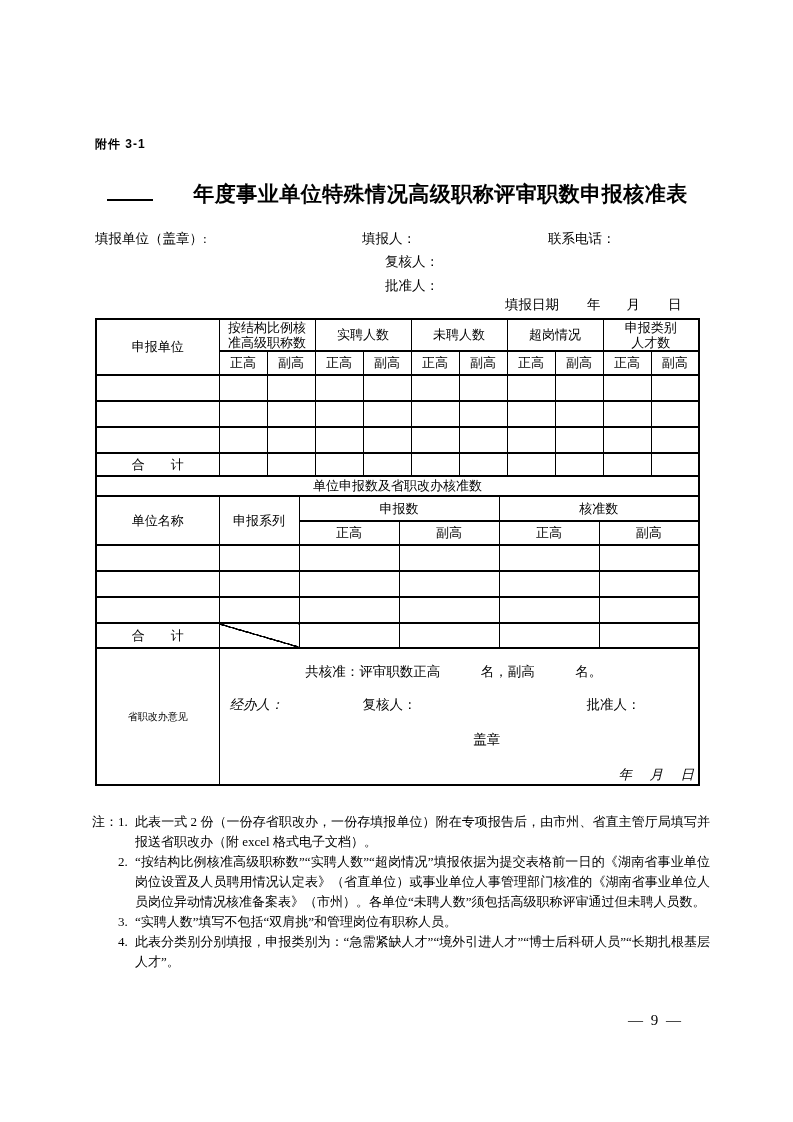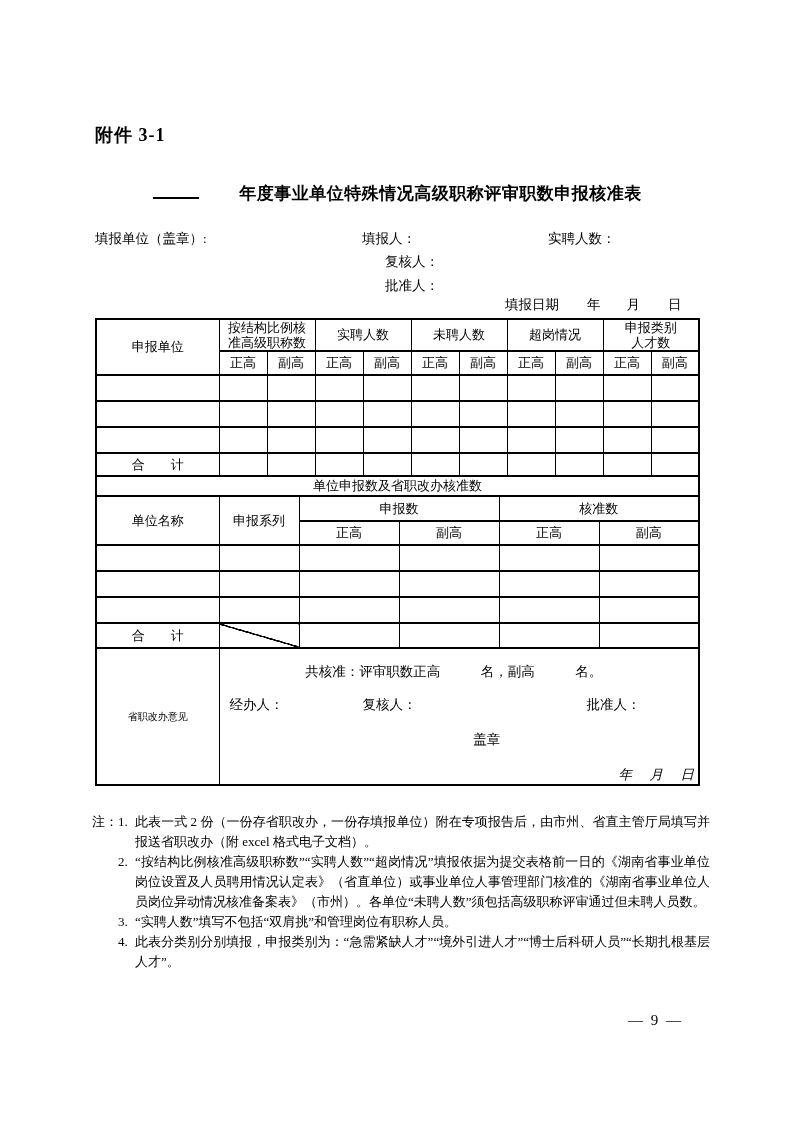--- a/index.html
+++ b/index.html
@@ -7,35 +7,35 @@
   .page {
     position: relative;
     width: 793px;
     height: 1122px;
     background: #ffffff;
     color: #000000;
     font-family: "Liberation Serif", "DejaVu Serif", serif;
     overflow: hidden;
   }
   .attachment {
-    position: absolute; left: 95px; top: 123px;
-    font-family: Liberation Serif, serif;
-    font-weight: bold; font-size: 18px; letter-spacing: 1px;
+    position: absolute; left: 95px; top: 136px;
+    font-family: Liberation Sans, sans-serif;
+    font-weight: bold; font-size: 12px; letter-spacing: 1px;
   }
   .title-row {
     position: absolute; left: 95px; top: 180px; width: 605px;
     text-align: center; white-space: nowrap;
   }
   .title-blank {
     display: inline-block; width: 46px; height: 19px;
     border-bottom: 2.5px solid #000;
   }
   .title-text {
     font-family: "Liberation Sans", "DejaVu Sans", sans-serif;
-    font-weight: bold; font-size: 17px; letter-spacing: 0.5px; margin-left: 40px;
+    font-weight: bold; font-size: 21px; letter-spacing: 0.5px; margin-left: 40px;
   }
   .hf { position: absolute; font-size: 13.5px; }
   .hf-unit   { left: 95px;  top: 230px; }
   .hf-filler { left: 362px; top: 230px; }
   .hf-phone  { left: 548px; top: 230px; }
   .hf-review { left: 385px; top: 253px; }
   .hf-approve{ left: 385px; top: 277px; }
   .hf-date   { left: 505px; top: 296px; white-space: nowrap; }
   .hf-date .yr { margin-left: 28px; }
   .hf-date .mo { margin-left: 26px; }
@@ -68,21 +68,21 @@
       transparent calc(50% - 0.8px), #000 calc(50% - 0.8px),
       #000 calc(50% + 0.8px), transparent calc(50% + 0.8px));
   }
   .op-label-cell { font-size: 10px; }
   .op-content {
     height: 121px; vertical-align: top; text-align: left;
     font-size: 13.5px;
   }
   .op-line1 { margin-top: 14px; text-align: center; padding-right: 10px; }
   .op-line2 { display: flex; margin-top: 15px; }
-  .op-line2 .op-s1 { margin-left: 8px; }
+  .op-line2 .op-s1 { margin-left: 8px; font-style: italic; }
   .op-line2 .op-s2 { margin-left: 79px; }
   .op-line2 .op-s3 { margin-left: 170px; }
   .op-line3 { margin-top: 17px; text-align: center; padding-left: 56px; }
   .op-line4 { margin-top: 17px; text-align: right; padding-left: 58px; letter-spacing: 2px; font-style: italic; }
 
   .notes {
     position: absolute; left: 92px; top: 812px; width: 618px;
     font-size: 13px; line-height: 20px;
   }
   .note-row { display: flex; align-items: flex-start; }
@@ -99,21 +99,21 @@
 <body>
 
 <div class="page">
 
   <div class="attachment">附件 3-1</div>
 
   <div class="title-row"><span class="title-blank"></span><span class="title-text">年度事业单位特殊情况高级职称评审职数申报核准表</span></div>
 
   <span class="hf hf-unit">填报单位（盖章）:</span>
   <span class="hf hf-filler">填报人：</span>
-  <span class="hf hf-phone">实聘人数：</span>
+  <span class="hf hf-phone">联系电话：</span>
   <span class="hf hf-review">复核人：</span>
   <span class="hf hf-approve">批准人：</span>
   <div class="hf hf-date"><span>填报日期</span><span class="yr">年</span><span class="mo">月</span><span class="dy">日</span></div>
 
   <div class="tables">
 
     <table class="t1">
       <colgroup>
         <col style="width:123px">
         <col>

